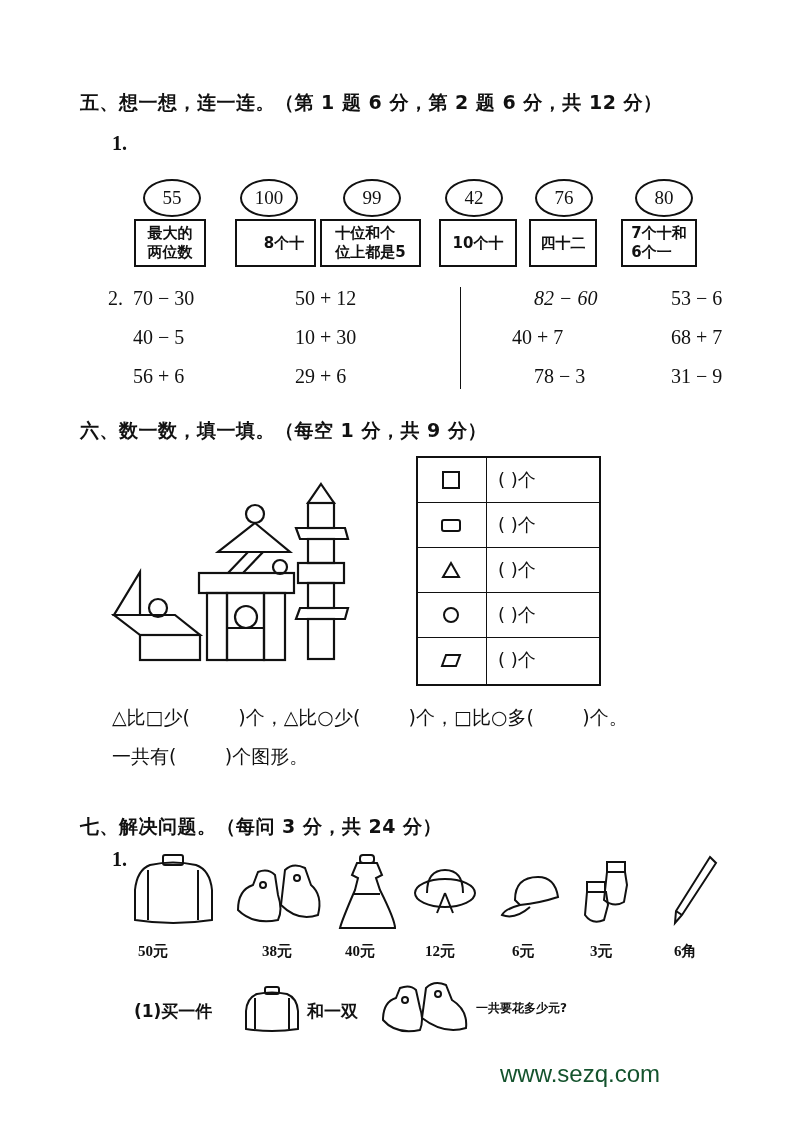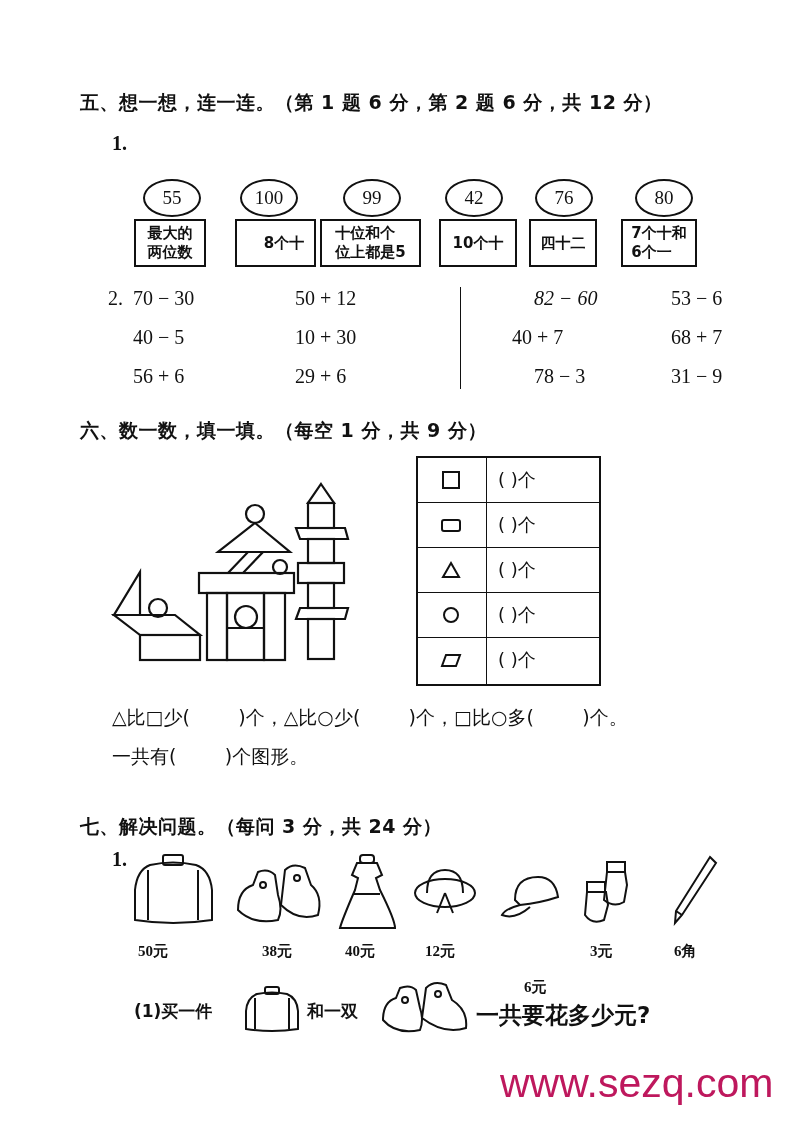--- a/index.html
+++ b/index.html
@@ -16,21 +16,21 @@
        font-family:"DejaVu Sans","Liberation Sans",sans-serif;font-weight:bold;font-size:15px;line-height:19px;padding:0 4px;box-sizing:border-box;}
   .expr{position:absolute;font-family:"Liberation Serif",serif;font-size:20px;}
   .tbl{position:absolute;left:416px;top:456px;width:185px;height:230px;border:2px solid #111;box-sizing:border-box;}
   .row{position:absolute;left:0;width:181px;height:45px;border-bottom:1.5px solid #111;box-sizing:border-box;}
   .row:last-child{border-bottom:none;}
   .vsep{position:absolute;left:68px;top:0;bottom:0;border-left:1.5px solid #111;}
   .sh{position:absolute;left:22px;top:12px;width:22px;height:20px;}
   .cnt{position:absolute;left:80px;top:10px;font-family:"DejaVu Sans",sans-serif;font-size:18px;width:100px;}
   .sent{position:absolute;font-family:"DejaVu Sans","Liberation Sans",sans-serif;font-size:19px;}
   .price{position:absolute;top:942px;font-family:"Liberation Serif",serif;font-weight:bold;font-size:15px;}
-  .wm{position:absolute;left:500px;top:1060px;font-family:"Liberation Sans",sans-serif;font-size:41px;color:#be185d;}
+  .wm{position:absolute;left:500px;top:1060px;font-family:"Liberation Sans",sans-serif;font-size:24px;color:#14532d;}
 </style>
 </head>
 <body>
 
 <div class="abs h" style="left:80px;top:90px;">五、想一想，连一连。（第 1 题 6 分，第 2 题 6 分，共 12 分）</div>
 <div class="abs num" style="left:112px;top:132px;font-weight:bold;">1.</div>
 
 <div class="oval" style="left:143px;">55</div>
 <div class="oval" style="left:240px;">100</div>
 <div class="oval" style="left:343px;">99</div>
@@ -204,21 +204,21 @@
       <path d="M40,2 L46,8 L12,60 L5,68 L6,56 Z"></path>
       <line x1="6" y1="56" x2="12" y2="60"></line>
     </g>
   </g>
 </svg>
 
 <div class="price" style="left:138px;">50元</div>
 <div class="price" style="left:262px;">38元</div>
 <div class="price" style="left:345px;">40元</div>
 <div class="price" style="left:425px;">12元</div>
-<div class="price" style="left:524px;margin-top:36px;">6元</div>
+<div class="price" style="left:512px;">6元</div>
 <div class="price" style="left:590px;">3元</div>
 <div class="price" style="left:674px;">6角</div>
 
 <div class="sent" style="left:134px;top:1000px;font-weight:bold;font-size:17px;">(1)买一件</div>
 <svg class="abs" style="left:243px;top:985px;" width="60" height="50">
   <g fill="none" stroke="#111" stroke-width="2">
     <rect x="22" y="2" width="14" height="7" rx="2"></rect>
     <path d="M14,9 Q29,6 44,9 Q54,13 55,26 L55,44 Q29,48 3,44 L3,26 Q4,13 14,9 Z"></path>
     <line x1="12" y1="13" x2="12" y2="44"></line>
       <line x1="46" y1="13" x2="46" y2="44"></line>
@@ -226,15 +226,15 @@
 </svg>
 <div class="sent" style="left:307px;top:1000px;font-weight:bold;font-size:17px;">和一双</div>
 <svg class="abs" style="left:378px;top:980px;" width="95" height="55">
   <g fill="none" stroke="#111" stroke-width="2">
     <path d="M5,40 Q5,22 18,18 L22,8 Q32,4 38,10 L42,28 Q46,40 42,50 Q18,55 5,40 Z"></path>
     <path d="M44,38 L48,8 Q56,0 68,5 L74,20 Q90,30 88,48 Q66,55 44,38 Z"></path>
     <circle cx="27" cy="20" r="3"></circle>
       <circle cx="60" cy="14" r="3"></circle>
   </g>
 </svg>
-<div class="sent" style="left:476px;top:1000px;font-weight:bold;font-size:23px;">一共要花多少元?</div>
+<div class="sent" style="left:476px;top:1000px;font-weight:bold;font-size:12px;">一共要花多少元?</div>
 
 <div class="wm">www.sezq.com</div>
 
 </body></html>

